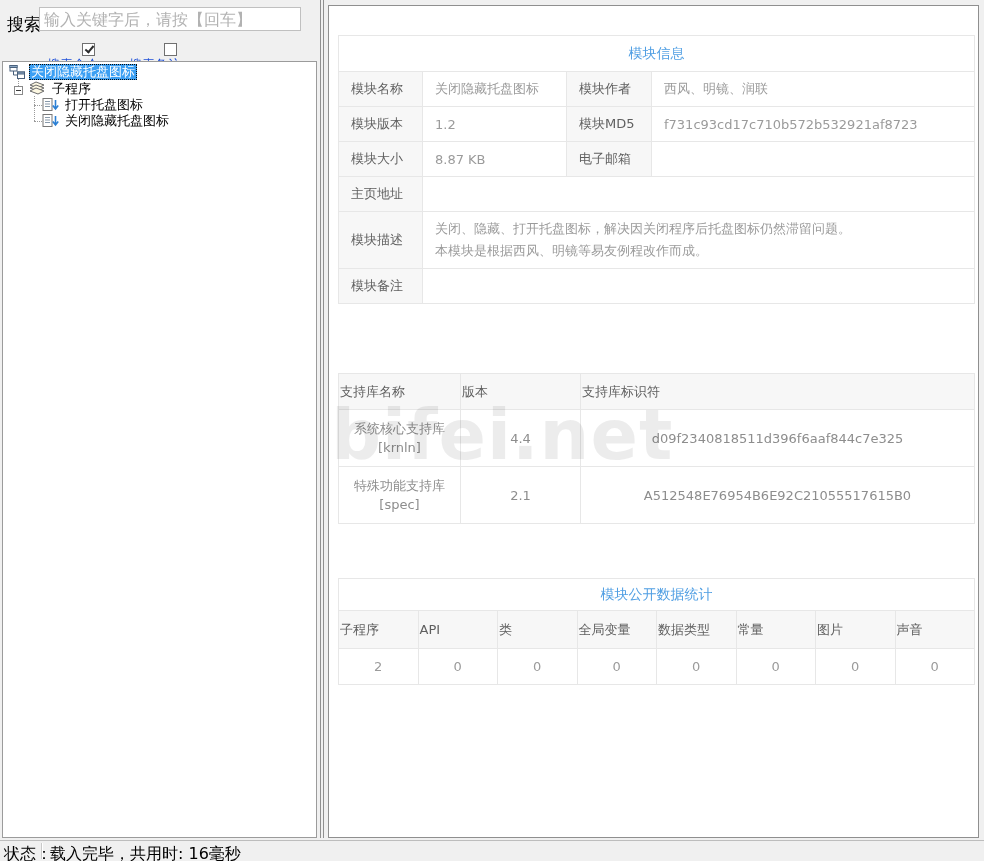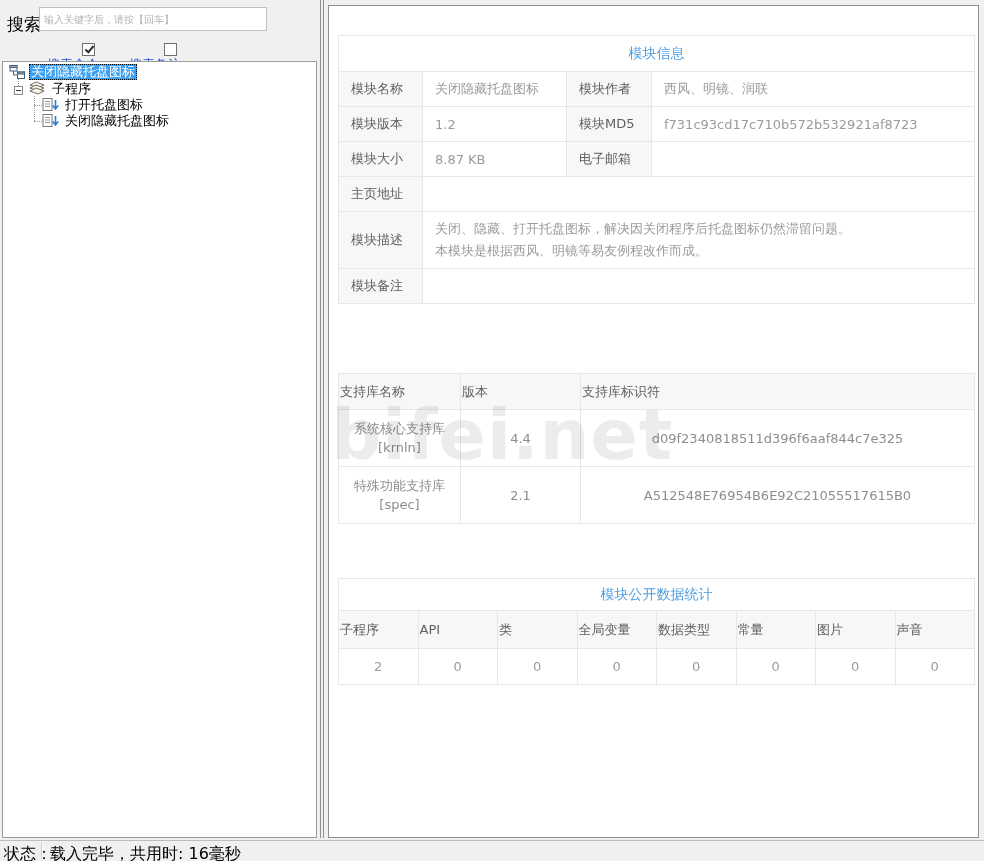--- a/index.html
+++ b/index.html
@@ -5,22 +5,22 @@
   html,body{margin:0;padding:0;}
   body{
     width:984px;height:861px;position:relative;overflow:hidden;
     background:#f0f0f0;
     font-family:"DejaVu Sans","Liberation Sans",sans-serif;
     -webkit-font-smoothing:antialiased;
   }
   
   .search-label{position:absolute;left:7px;top:13px;font-size:17px;color:#000;}
   .search-input{
-    position:absolute;left:39px;top:7px;width:228px;height:24px;
-    border:1px solid #c0c0c0;background:#fff;font-size:10px;color:#333;
+    position:absolute;left:39px;top:7px;width:262px;height:24px;
+    border:1px solid #c0c0c0;background:#fff;font-size:16px;color:#333;
     padding:0 4px;box-sizing:border-box;outline:none;
     font-family:"DejaVu Sans","Liberation Sans",sans-serif;
   }
   .search-input::placeholder{color:#b2b2b2;}
   .cb{position:absolute;top:43px;display:flex;align-items:flex-end;cursor:default;font-size:13px;color:#1d4ed8;flex-direction:column;}
   .cb1{left:47px;} .cb2{left:129px;}
   .cbbox{width:13px;height:13px;border:1px solid #707070;background:#fff;display:inline-block;margin-right:4px;position:relative;box-sizing:border-box;}
   .tick{position:absolute;left:2px;top:2px;width:7px;height:3px;border-left:2px solid #2d2d2d;border-bottom:2px solid #2d2d2d;transform:rotate(-50deg);}
   .treebox{
     position:absolute;left:2px;top:61px;width:315px;height:777px;

